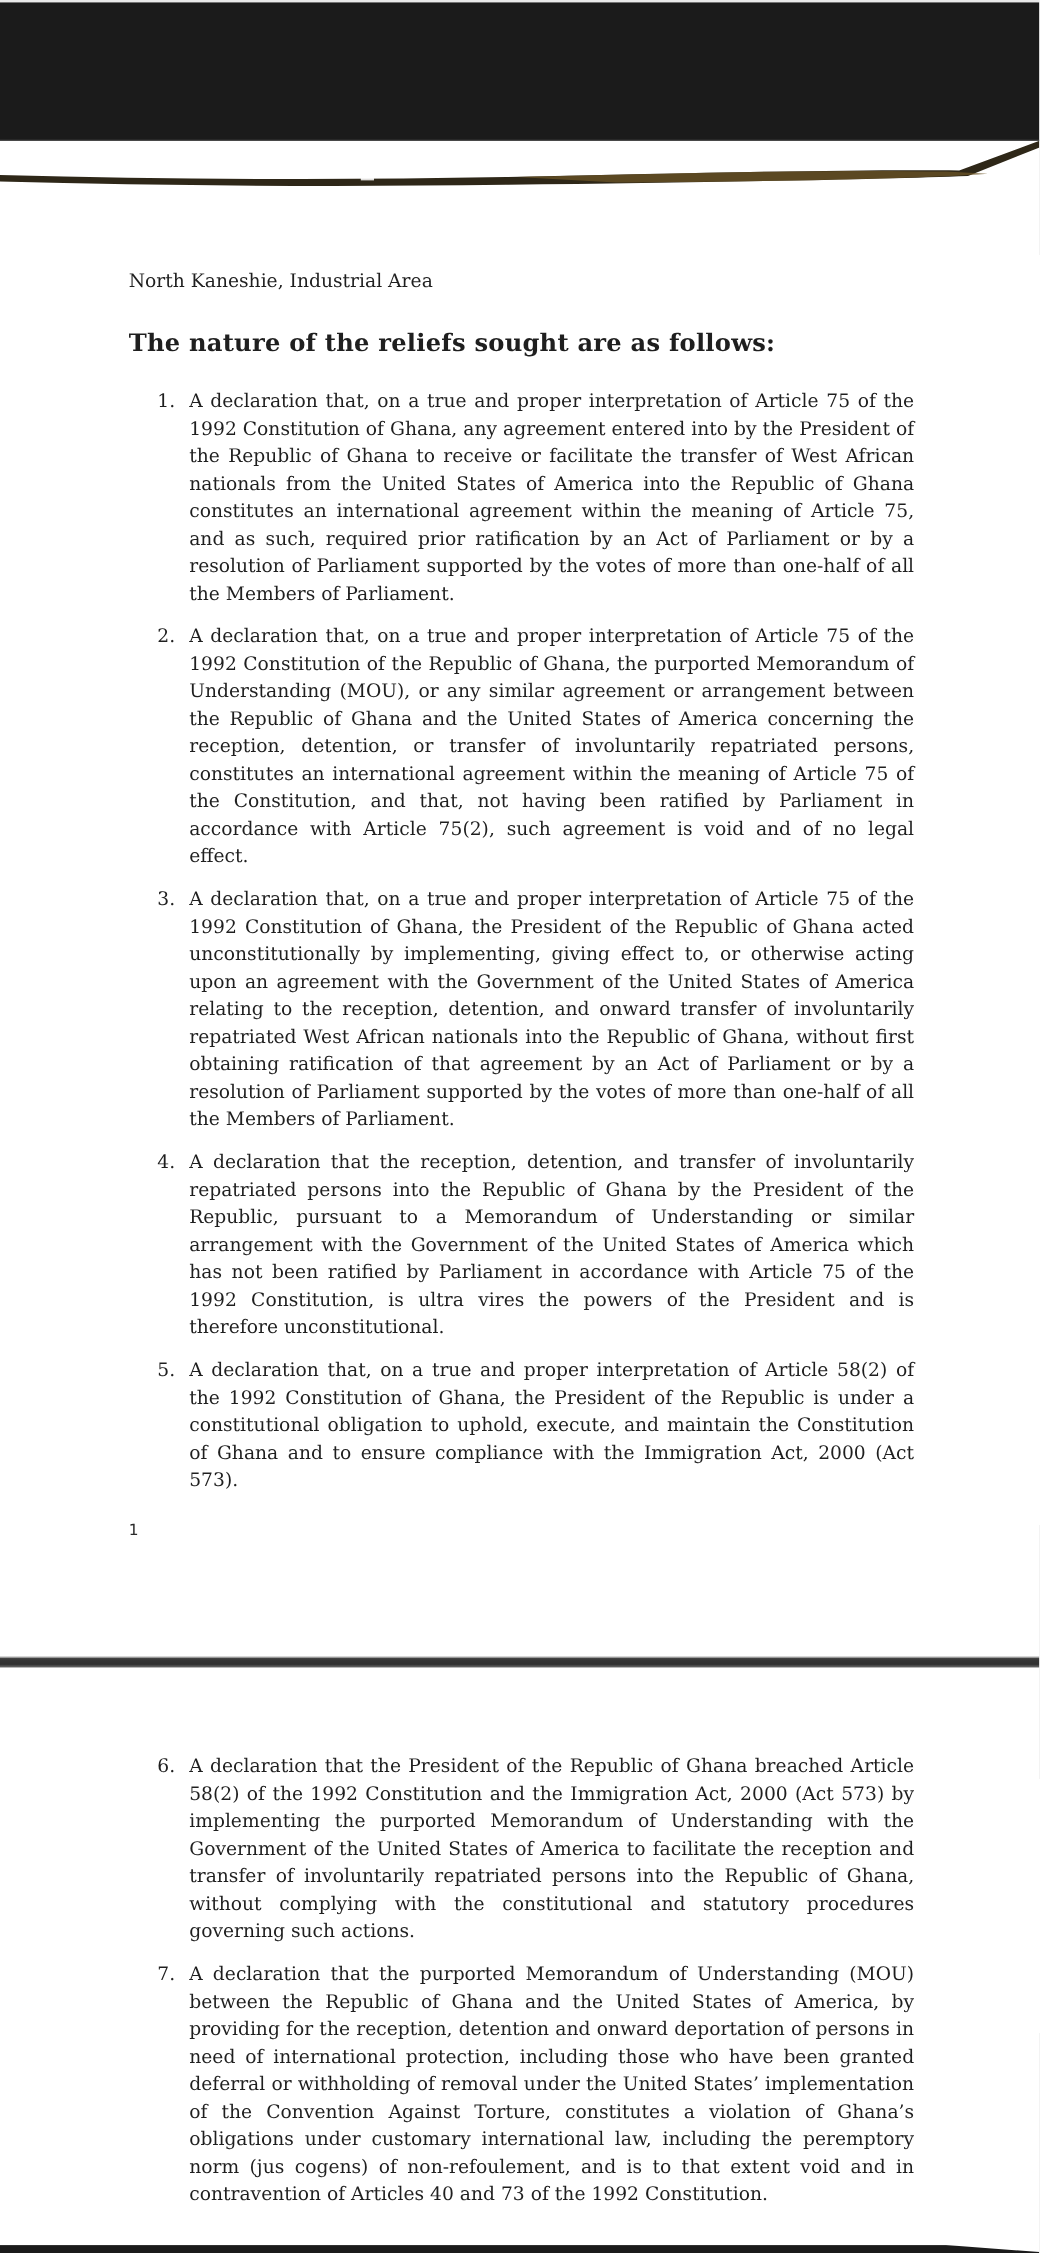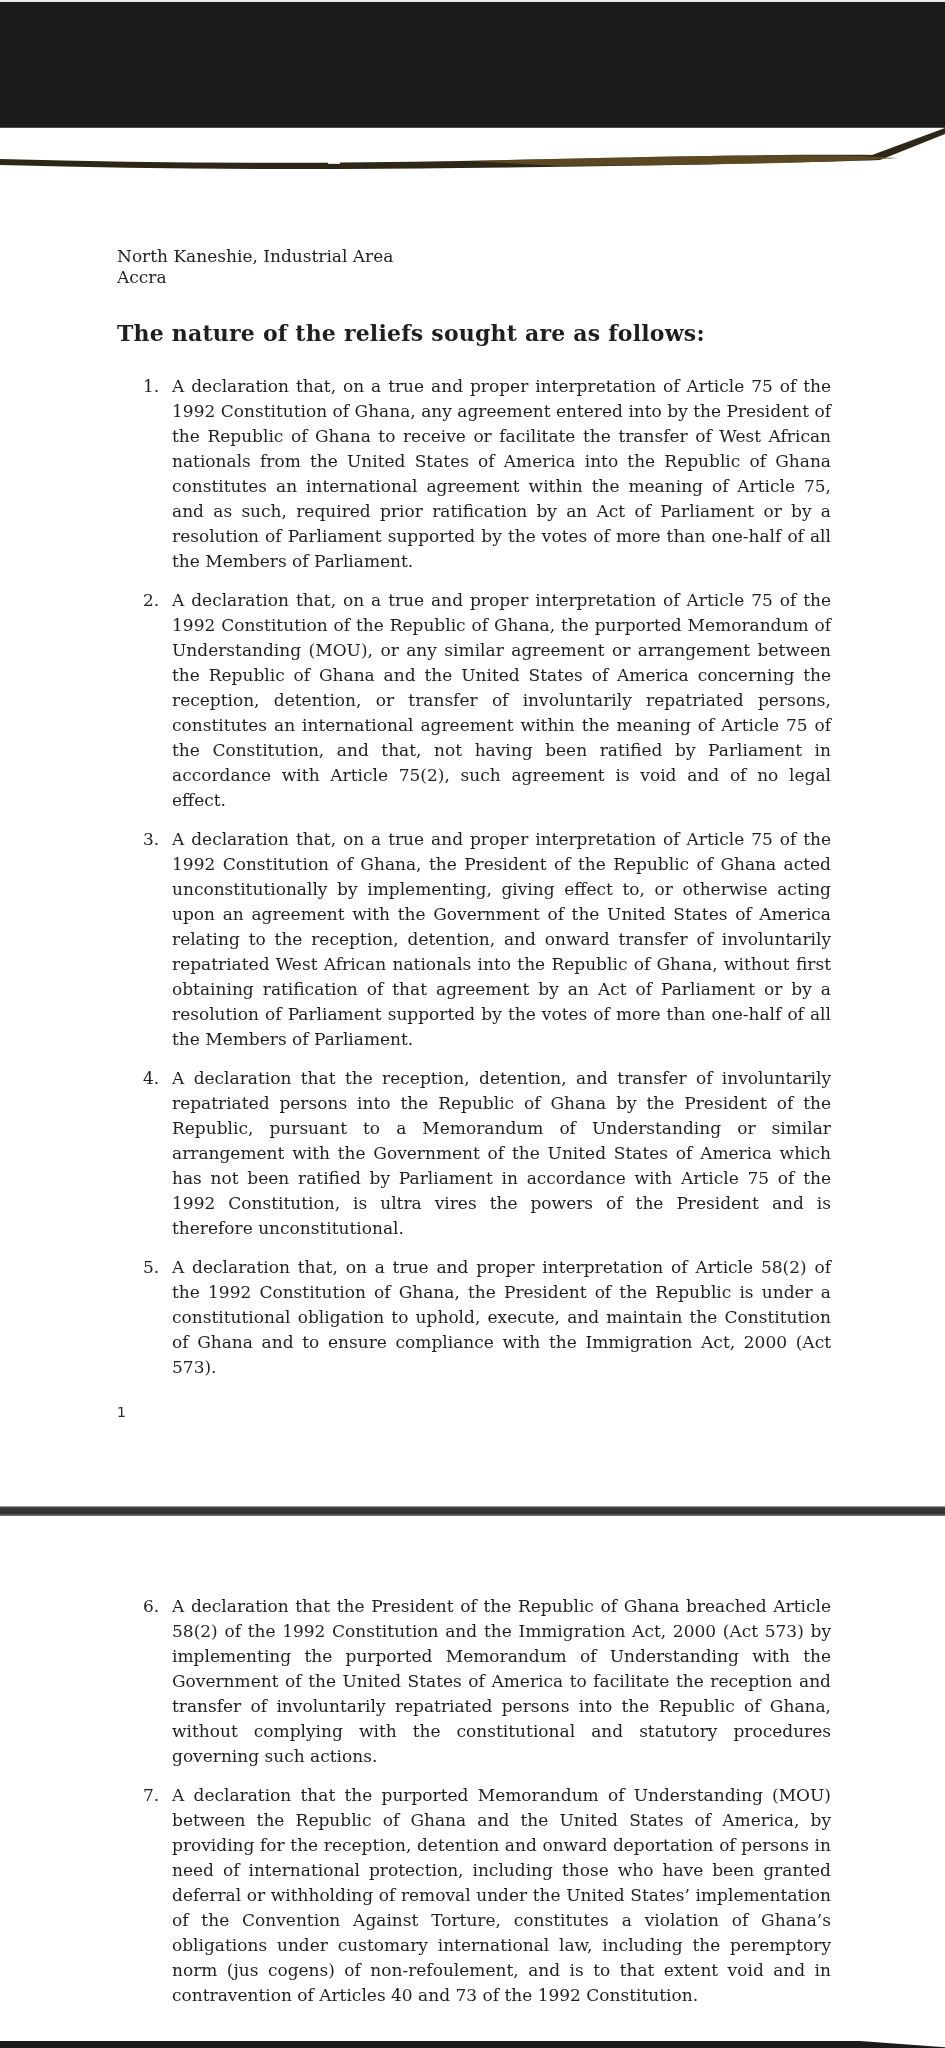--- a/index.html
+++ b/index.html
@@ -87,21 +87,20 @@
   <svg class="scan-edge" viewBox="0 0 945 50" preserveAspectRatio="none" aria-hidden="true">
     <path d="M0,32 C150,36 300,37 460,34 C640,30 780,27 872,28 L945,1 L945,7 L880,33 C800,36 640,39 460,41 C300,43 150,42 0,38 Z" fill="#2e2718"></path>
     <path d="M470,34 C640,30 760,27 860,29 L898,31 C830,36 700,38 560,39 Z" fill="#6b5426" opacity="0.75"></path>
     <rect x="328" y="32" width="12" height="5" fill="#ffffff" opacity="0.85"></rect>
   </svg>
 
   <div class="page page-1">
 
     <div class="address">
       <div>North Kaneshie, Industrial Area</div>
-      <div>Accra</div>
     </div>
 
     <div class="heading">The nature of the reliefs sought are as follows:</div>
 
     <ol class="reliefs">
       <li>
         <span class="num">1.</span>
         <span class="txt">A declaration that, on a true and proper interpretation of Article 75 of the 1992 Constitution of Ghana, any agreement entered into by the President of the Republic of Ghana to receive or facilitate the transfer of West African nationals from the United States of America into the Republic of Ghana constitutes an international agreement within the meaning of Article 75, and as such, required prior ratification by an Act of Parliament or by a resolution of Parliament supported by the votes of more than one-half of all the Members of Parliament.</span>
       </li>
       <li>

